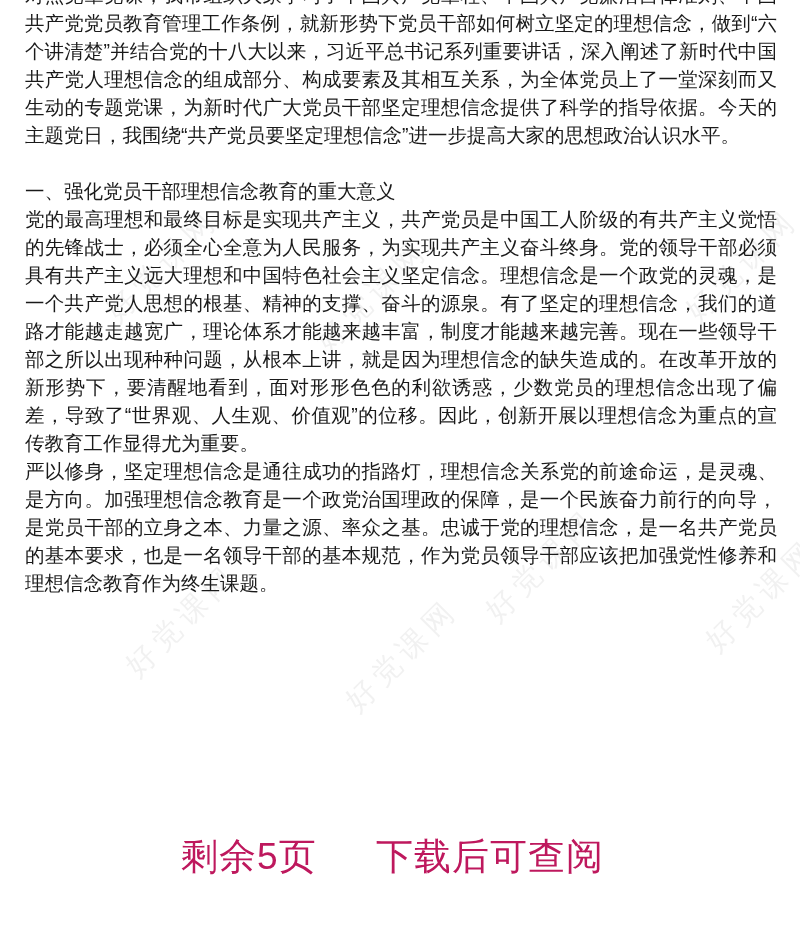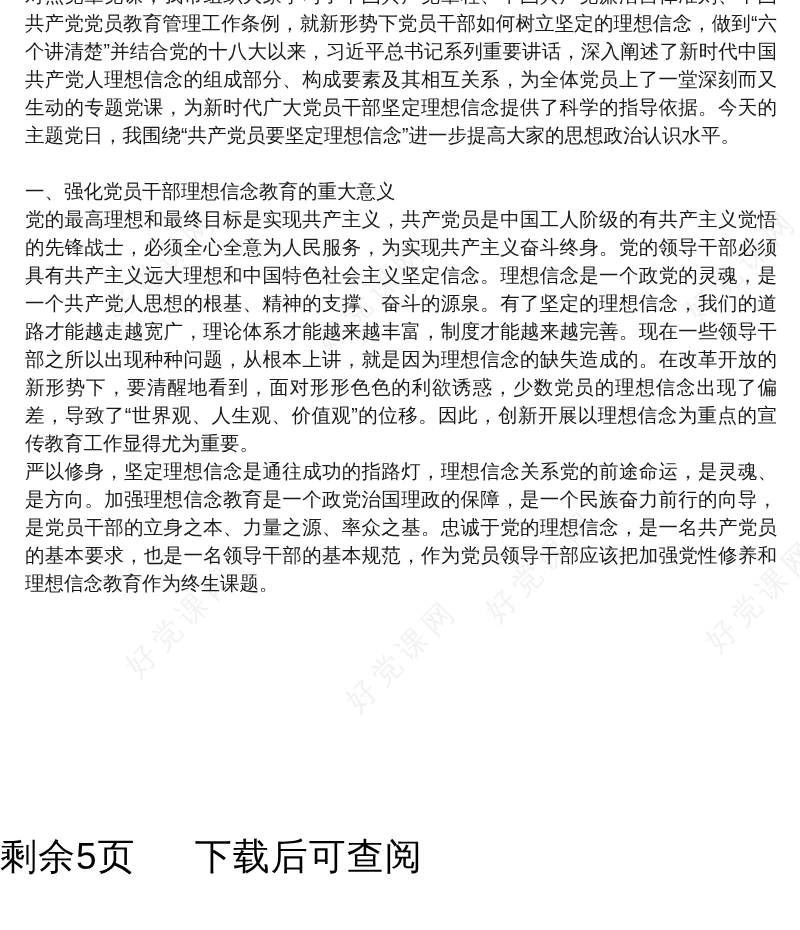--- a/index.html
+++ b/index.html
@@ -46,22 +46,23 @@
     white-space: nowrap;
     z-index: 1;
     user-select: none;
   }
   
   .footer-notice {
     position: absolute;
     left: 0;
     right: 15px;
     top: 832px;
+    text-align: center;
     font-size: 37px;
-    color: #000000;
+    color: #be185d;
     letter-spacing: 1px;
     z-index: 2;
   }
   .footer-notice .part-gap {
     display: inline-block;
     margin-left: 48px;
   }
 </style>
 </head>
 <body>

